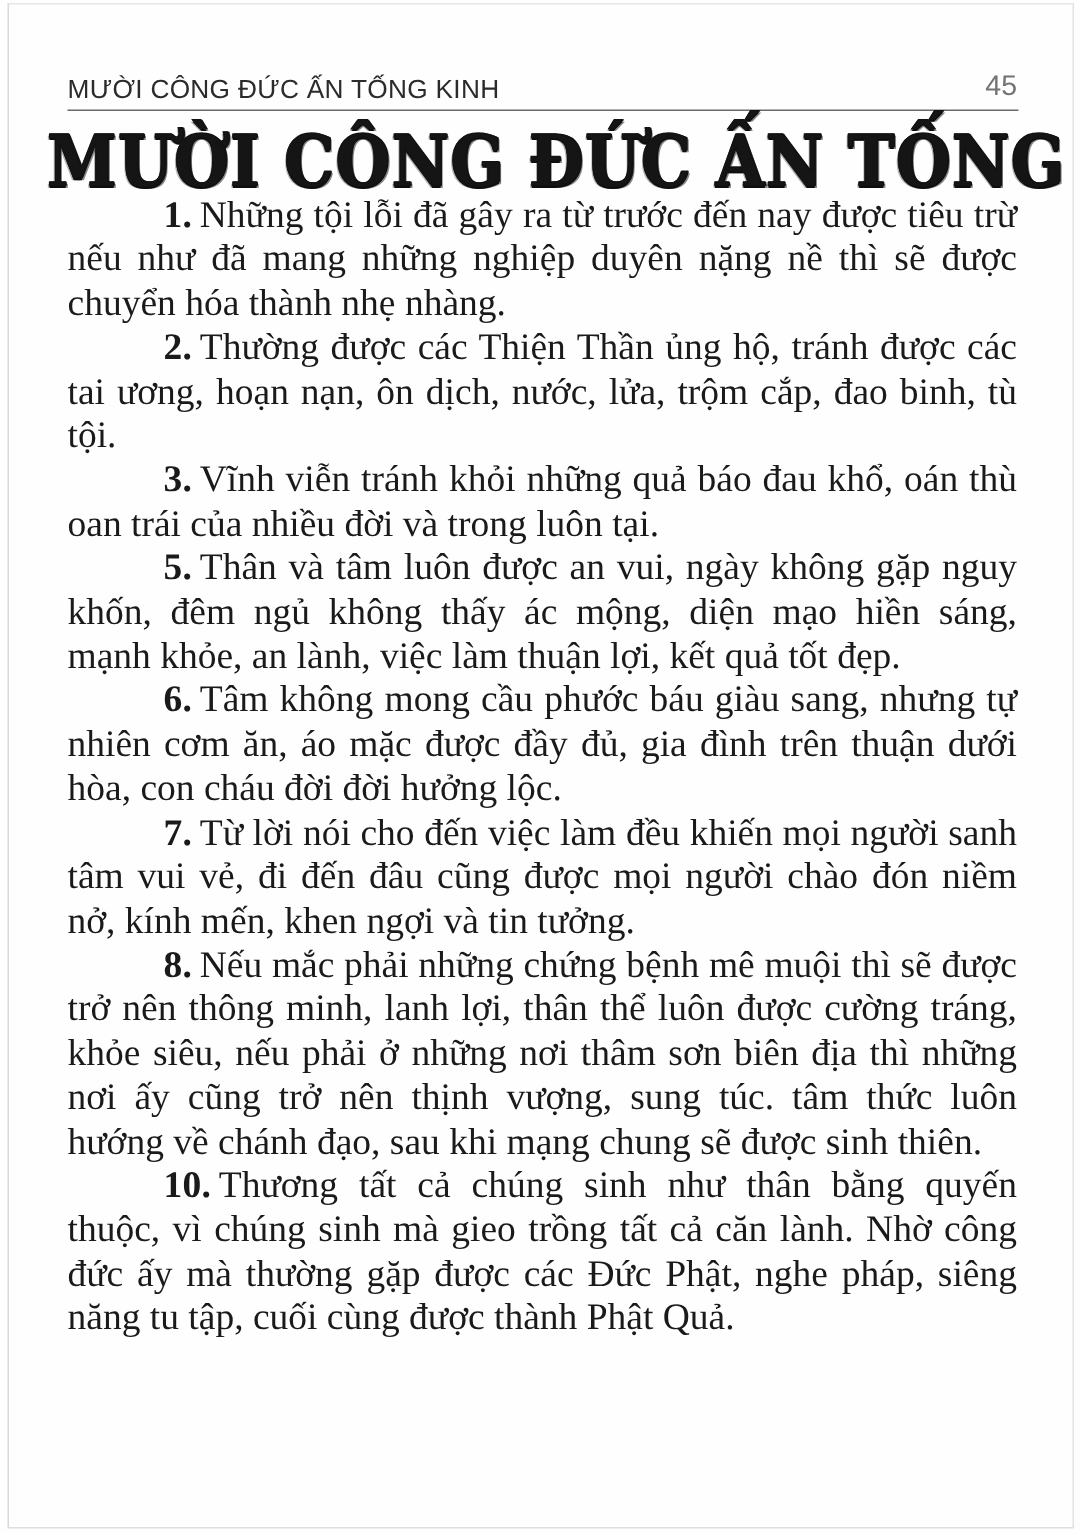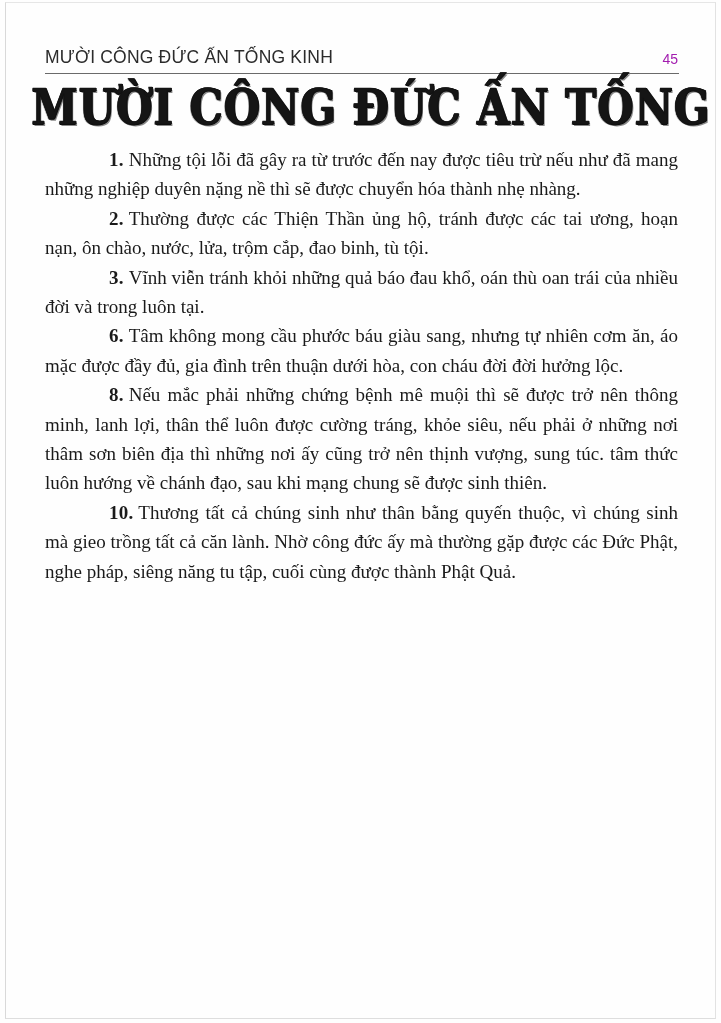--- a/index.html
+++ b/index.html
@@ -48,22 +48,22 @@
 
   .header-title {
     font-size: 17.5px;
     letter-spacing: 0.2px;
     color: #2b2b2b;
     white-space: nowrap;
     line-height: 1.1;
   }
 
   .header-page-number {
-    font-size: 14px;
-    color: #a21caf;
+    font-size: 19px;
+    color: #737373;
     line-height: 1.1;
   }
 
   .header-rule {
     position: absolute;
     left: 45px;
     top: 73px;
     width: 634px;
     height: 0;
     border-top: 1.4px solid #6a6a6a;
@@ -95,23 +95,23 @@
       0 1px 0 #0c0c0c,
       1.6px 1.2px 0 rgba(40,40,40,0.55),
       -1.2px 0.8px 0 rgba(70,70,70,0.40);
     -webkit-text-stroke: 0.7px #121212;
   }
 
   
   .body-text {
     position: absolute;
     left: 45px;
-    top: 145px;
+    top: 129px;
     width: 633px;
-    font-size: 19px;
+    font-size: 25px;
     line-height: 29.4px;
     text-align: justify;
     text-justify: inter-word;
     hyphens: none;
   }
 
   .item {
     margin: 0;
     text-indent: 64px;
     text-align: justify;
@@ -143,27 +143,33 @@
 
   <div class="display-title-wrap">
     <span class="display-title">MƯỜI CÔNG ĐỨC ẤN TỐNG KINH</span>
   </div>
 
   <div class="body-text">
     <p class="item">
       <span class="item-number">1.</span><span class="item-text">Những tội lỗi đã gây ra từ trước đến nay được tiêu trừ nếu như đã mang những nghiệp duyên nặng nề thì sẽ được chuyển hóa thành nhẹ nhàng.</span>
     </p>
     <p class="item">
-      <span class="item-number">2.</span><span class="item-text">Thường được các Thiện Thần ủng hộ, tránh được các tai  ương, hoạn nạn, ôn chào, nước, lửa, trộm cắp, đao binh, tù tội.</span>
+      <span class="item-number">2.</span><span class="item-text">Thường được các Thiện Thần ủng hộ, tránh được các tai  ương, hoạn nạn, ôn dịch, nước, lửa, trộm cắp, đao binh, tù tội.</span>
     </p>
     <p class="item">
       <span class="item-number">3.</span><span class="item-text">Vĩnh viễn tránh khỏi những quả báo đau khổ, oán thù oan trái của nhiều đời và trong luôn tại.</span>
     </p>
     <p class="item">
+      <span class="item-number">5.</span><span class="item-text">Thân và tâm luôn được an vui, ngày không gặp nguy khốn, đêm ngủ không thấy ác mộng, diện mạo hiền sáng, mạnh khỏe, an lành, việc làm thuận lợi, kết quả tốt đẹp.</span>
+    </p>
+    <p class="item">
       <span class="item-number">6.</span><span class="item-text">Tâm không mong cầu phước báu giàu sang, nhưng tự nhiên cơm ăn, áo mặc được đầy đủ, gia đình trên thuận dưới hòa, con cháu đời đời hưởng lộc.</span>
+    </p>
+    <p class="item">
+      <span class="item-number">7.</span><span class="item-text">Từ lời nói cho đến việc làm đều khiến mọi người sanh tâm vui vẻ, đi đến đâu cũng được mọi người chào đón niềm nở, kính mến, khen ngợi và tin tưởng.</span>
     </p>
     <p class="item">
       <span class="item-number">8.</span><span class="item-text">Nếu mắc phải những chứng bệnh mê muội thì sẽ được trở nên thông minh, lanh lợi, thân thể luôn được cường tráng, khỏe siêu, nếu phải ở những nơi thâm sơn biên địa thì những nơi ấy cũng trở nên thịnh vượng, sung túc. tâm thức luôn hướng về chánh đạo, sau khi mạng chung sẽ được sinh thiên.</span>
     </p>
     <p class="item">
       <span class="item-number">10.</span><span class="item-text">Thương tất cả chúng sinh như thân bằng quyến thuộc, vì chúng sinh mà gieo trồng tất cả căn lành. Nhờ công đức ấy mà thường gặp được các Đức Phật, nghe pháp, siêng năng tu tập, cuối cùng được thành Phật Quả.</span>
     </p>
   </div>
 
 </div>

